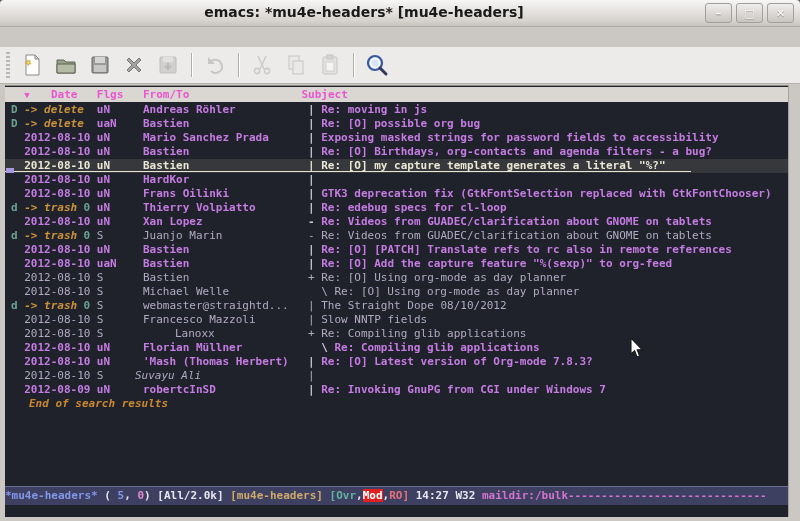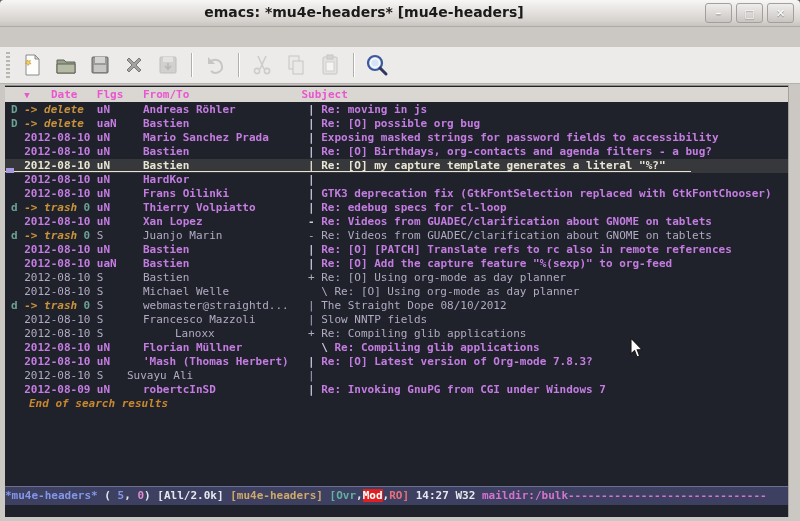--- a/index.html
+++ b/index.html
@@ -191,21 +191,21 @@
         <div class="mono row" style="top: 126px;"><span class="seg c-mark" style="left: 6px;">d</span><span class="seg c-mdate" style="left: 19.2px;">-&gt; trash</span><span class="seg c-mark" style="left: 78.6px;">0</span><span class="seg c-read" style="left: 91.8px;">S</span><span class="seg c-read" style="left: 138px;">Juanjo Marin</span><span class="seg c-pipe-r" style="left: 303px;">-</span><span class="seg c-read" style="left: 316.2px;">Re: Videos from GUADEC/clarification about GNOME on tablets</span></div>
         <div class="mono row" style="top: 140px;"><span class="seg c-unread" style="left: 19.2px;">2012-08-10</span><span class="seg c-unread" style="left: 91.8px;">uN</span><span class="seg c-unread" style="left: 138px;">Bastien</span><span class="seg c-pipe-u" style="left: 303px;">|</span><span class="seg c-unread" style="left: 316.2px;">Re: [O] [PATCH] Translate refs to rc also in remote references</span></div>
         <div class="mono row" style="top: 154px;"><span class="seg c-unread" style="left: 19.2px;">2012-08-10</span><span class="seg c-unread" style="left: 91.8px;">uaN</span><span class="seg c-unread" style="left: 138px;">Bastien</span><span class="seg c-pipe-u" style="left: 303px;">|</span><span class="seg c-unread" style="left: 316.2px;">Re: [O] Add the capture feature "%(sexp)" to org-feed</span></div>
         <div class="mono row" style="top: 168px;"><span class="seg c-read" style="left: 19.2px;">2012-08-10</span><span class="seg c-read" style="left: 91.8px;">S</span><span class="seg c-read" style="left: 138px;">Bastien</span><span class="seg c-pipe-r" style="left: 303px;">+</span><span class="seg c-read" style="left: 316.2px;">Re: [O] Using org-mode as day planner</span></div>
         <div class="mono row" style="top: 182px;"><span class="seg c-read" style="left: 19.2px;">2012-08-10</span><span class="seg c-read" style="left: 91.8px;">S</span><span class="seg c-read" style="left: 138px;">Michael Welle</span><span class="seg c-pipe-r" style="left: 316.2px;">\</span><span class="seg c-read" style="left: 329.4px;">Re: [O] Using org-mode as day planner</span></div>
         <div class="mono row" style="top: 196px;"><span class="seg c-mark" style="left: 6px;">d</span><span class="seg c-mdate" style="left: 19.2px;">-&gt; trash</span><span class="seg c-mark" style="left: 78.6px;">0</span><span class="seg c-read" style="left: 91.8px;">S</span><span class="seg c-read" style="left: 138px;">webmaster@straightd...</span><span class="seg c-pipe-r" style="left: 303px;">|</span><span class="seg c-read" style="left: 316.2px;">The Straight Dope 08/10/2012</span></div>
         <div class="mono row" style="top: 210px;"><span class="seg c-read" style="left: 19.2px;">2012-08-10</span><span class="seg c-read" style="left: 91.8px;">S</span><span class="seg c-read" style="left: 138px;">Francesco Mazzoli</span><span class="seg c-pipe-r" style="left: 303px;">|</span><span class="seg c-read" style="left: 316.2px;">Slow NNTP fields</span></div>
         <div class="mono row" style="top: 224px;"><span class="seg c-read" style="left: 19.2px;">2012-08-10</span><span class="seg c-read" style="left: 91.8px;">S</span><span class="seg c-read" style="left: 138px; margin-left: 32px;">Lanoxx</span><span class="seg c-pipe-r" style="left: 303px;">+</span><span class="seg c-read" style="left: 316.2px;">Re: Compiling glib applications</span></div>
         <div class="mono row" style="top: 238px;"><span class="seg c-unread" style="left: 19.2px;">2012-08-10</span><span class="seg c-unread" style="left: 91.8px;">uN</span><span class="seg c-unread" style="left: 138px;">Florian Müllner</span><span class="seg c-pipe-u" style="left: 316.2px;">\</span><span class="seg c-unread" style="left: 329.4px;">Re: Compiling glib applications</span></div>
         <div class="mono row" style="top: 252px;"><span class="seg c-unread" style="left: 19.2px;">2012-08-10</span><span class="seg c-unread" style="left: 91.8px;">uN</span><span class="seg c-unread" style="left: 138px;">'Mash (Thomas Herbert)</span><span class="seg c-pipe-u" style="left: 303px;">|</span><span class="seg c-unread" style="left: 316.2px;">Re: [O] Latest version of Org-mode 7.8.3?</span></div>
-        <div class="mono row" style="top: 266px;"><span class="seg c-read" style="left: 19.2px;">2012-08-10</span><span class="seg c-read" style="left: 91.8px;">S</span><span class="seg c-read" style="left: 122px;">Suvayu Ali</span><span class="seg c-pipe-r" style="left: 303px;">|</span></div>
+        <div class="mono row" style="top: 266px;"><span class="seg c-read" style="left: 19.2px;">2012-08-10</span><span class="seg c-read" style="left: 91.8px;">S</span><span class="seg c-read" style="left: 130px; font-style: italic;">Suvayu Ali</span><span class="seg c-pipe-r" style="left: 303px;">|</span></div>
         <div class="mono row" style="top: 280px;"><span class="seg c-unread" style="left: 19.2px;">2012-08-09</span><span class="seg c-unread" style="left: 91.8px;">uN</span><span class="seg c-unread" style="left: 138px;">robertcInSD</span><span class="seg c-pipe-u" style="left: 303px;">|</span><span class="seg c-unread" style="left: 316.2px;">Re: Invoking GnuPG from CGI under Windows 7</span></div>
       </div>
     <div id="end-line" class="mono" style="top: 311px; left: 24px;">End of search results</div>
     <div id="cursor-block" style="top: 82px;"></div>
     <div id="modeline">
         <span class="mono" id="modeline-text"><span class="ml-buffer">*mu4e-headers*</span><span class="ml-plain"> ( </span><span class="ml-blue">5</span><span class="ml-plain">, </span><span class="ml-pink">0</span><span class="ml-plain">) </span><span class="ml-plain">[All/2.0k]</span><span class="ml-plain"> </span><span class="ml-tan">[mu4e-headers]</span><span class="ml-plain"> </span><span class="ml-teal">[Ovr</span><span class="ml-plain">,</span><span class="ml-modflag">Mod</span><span class="ml-plain">,</span><span class="ml-ro">RO]</span><span class="ml-plain"> 14:27 W32 </span><span class="ml-path">maildir:/bulk</span><span class="ml-dashes">------------------------------</span></span>
       </div>
   </div>
 
   <div id="left-strip"></div>

